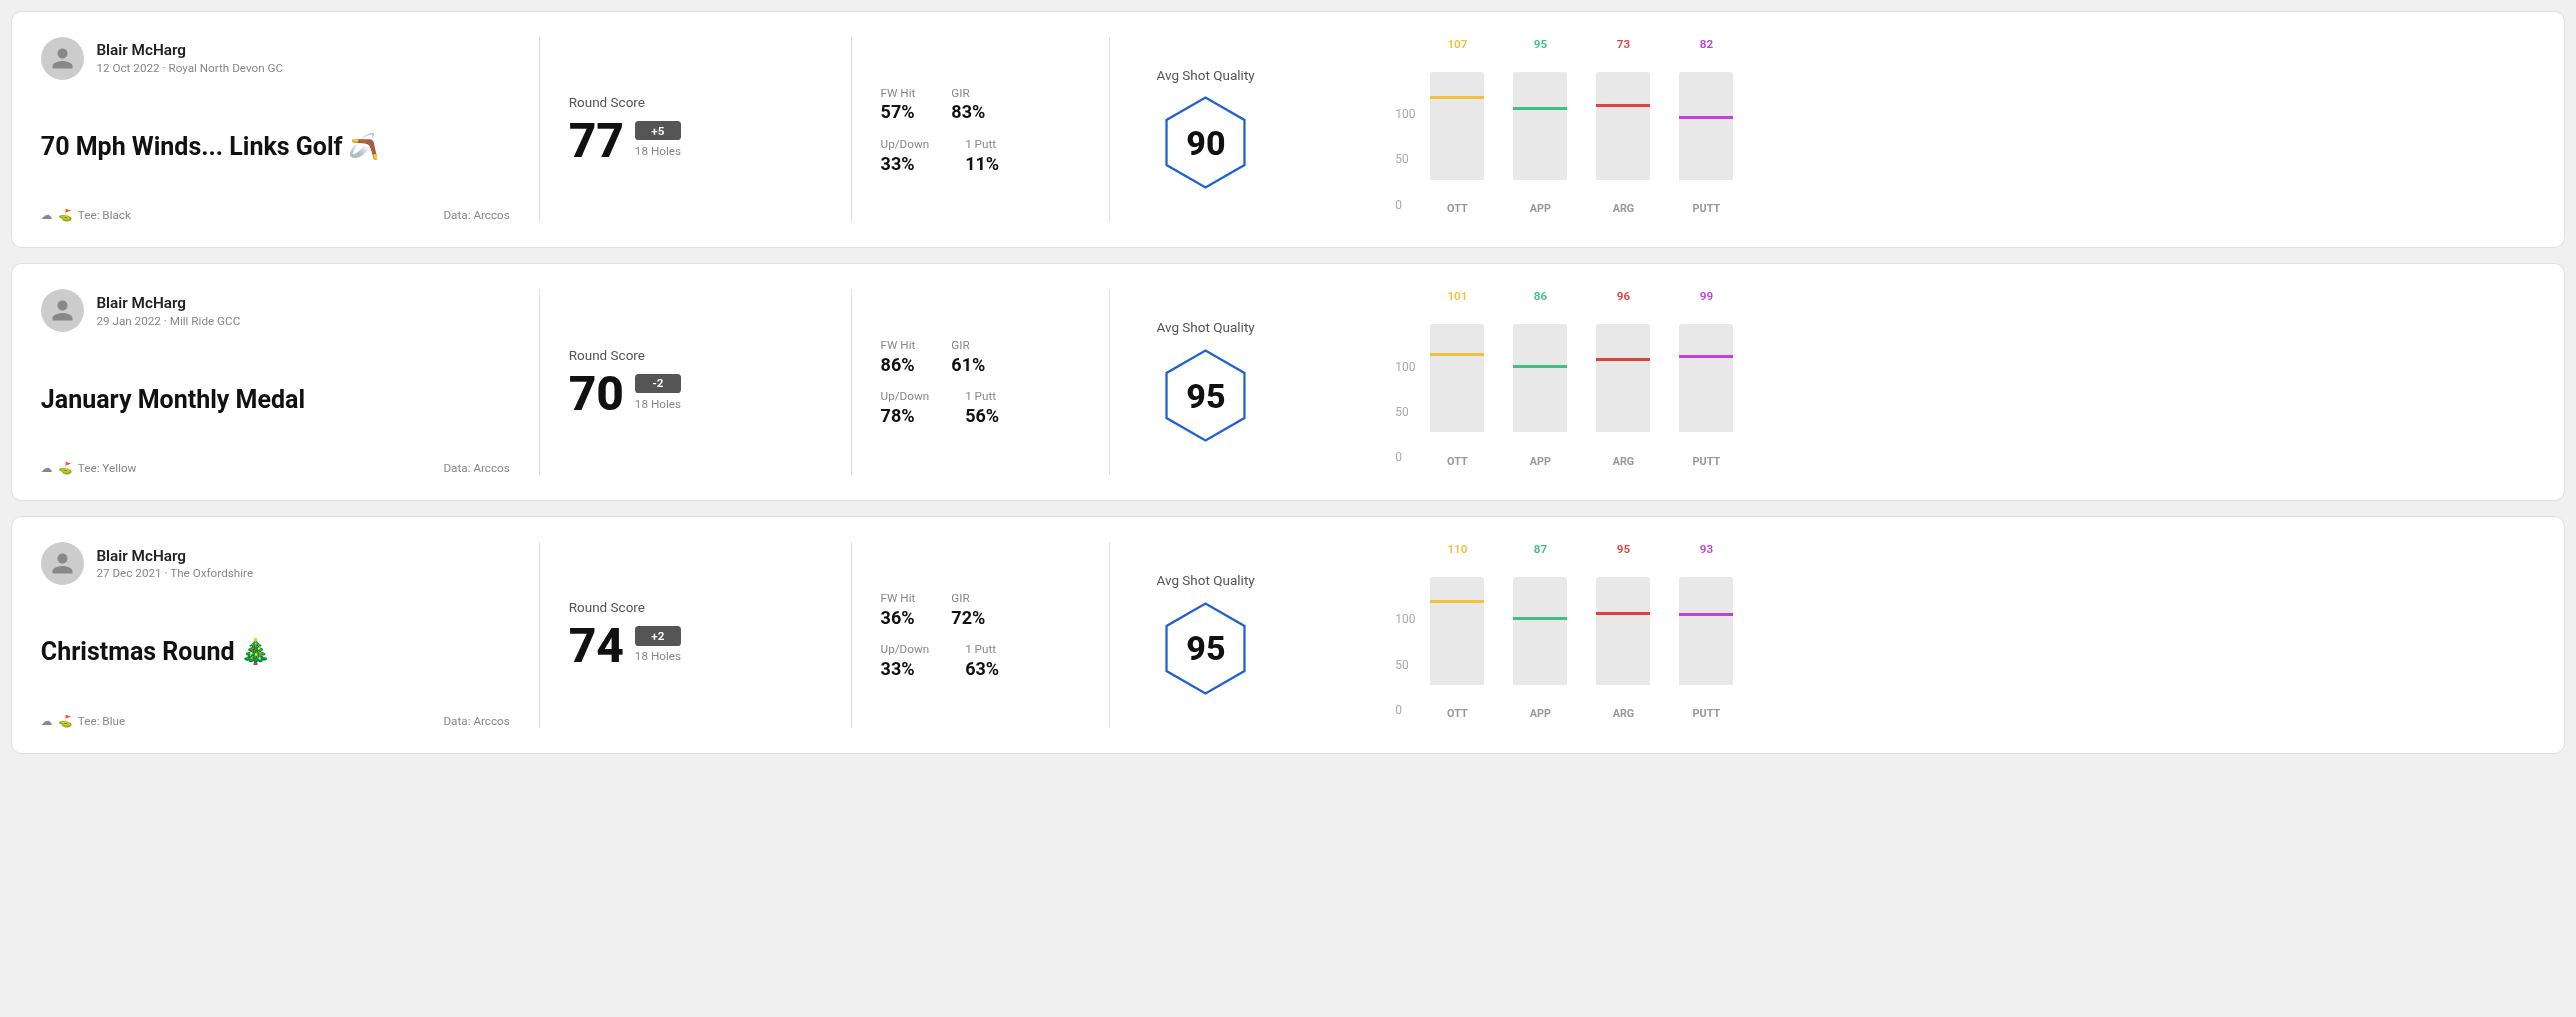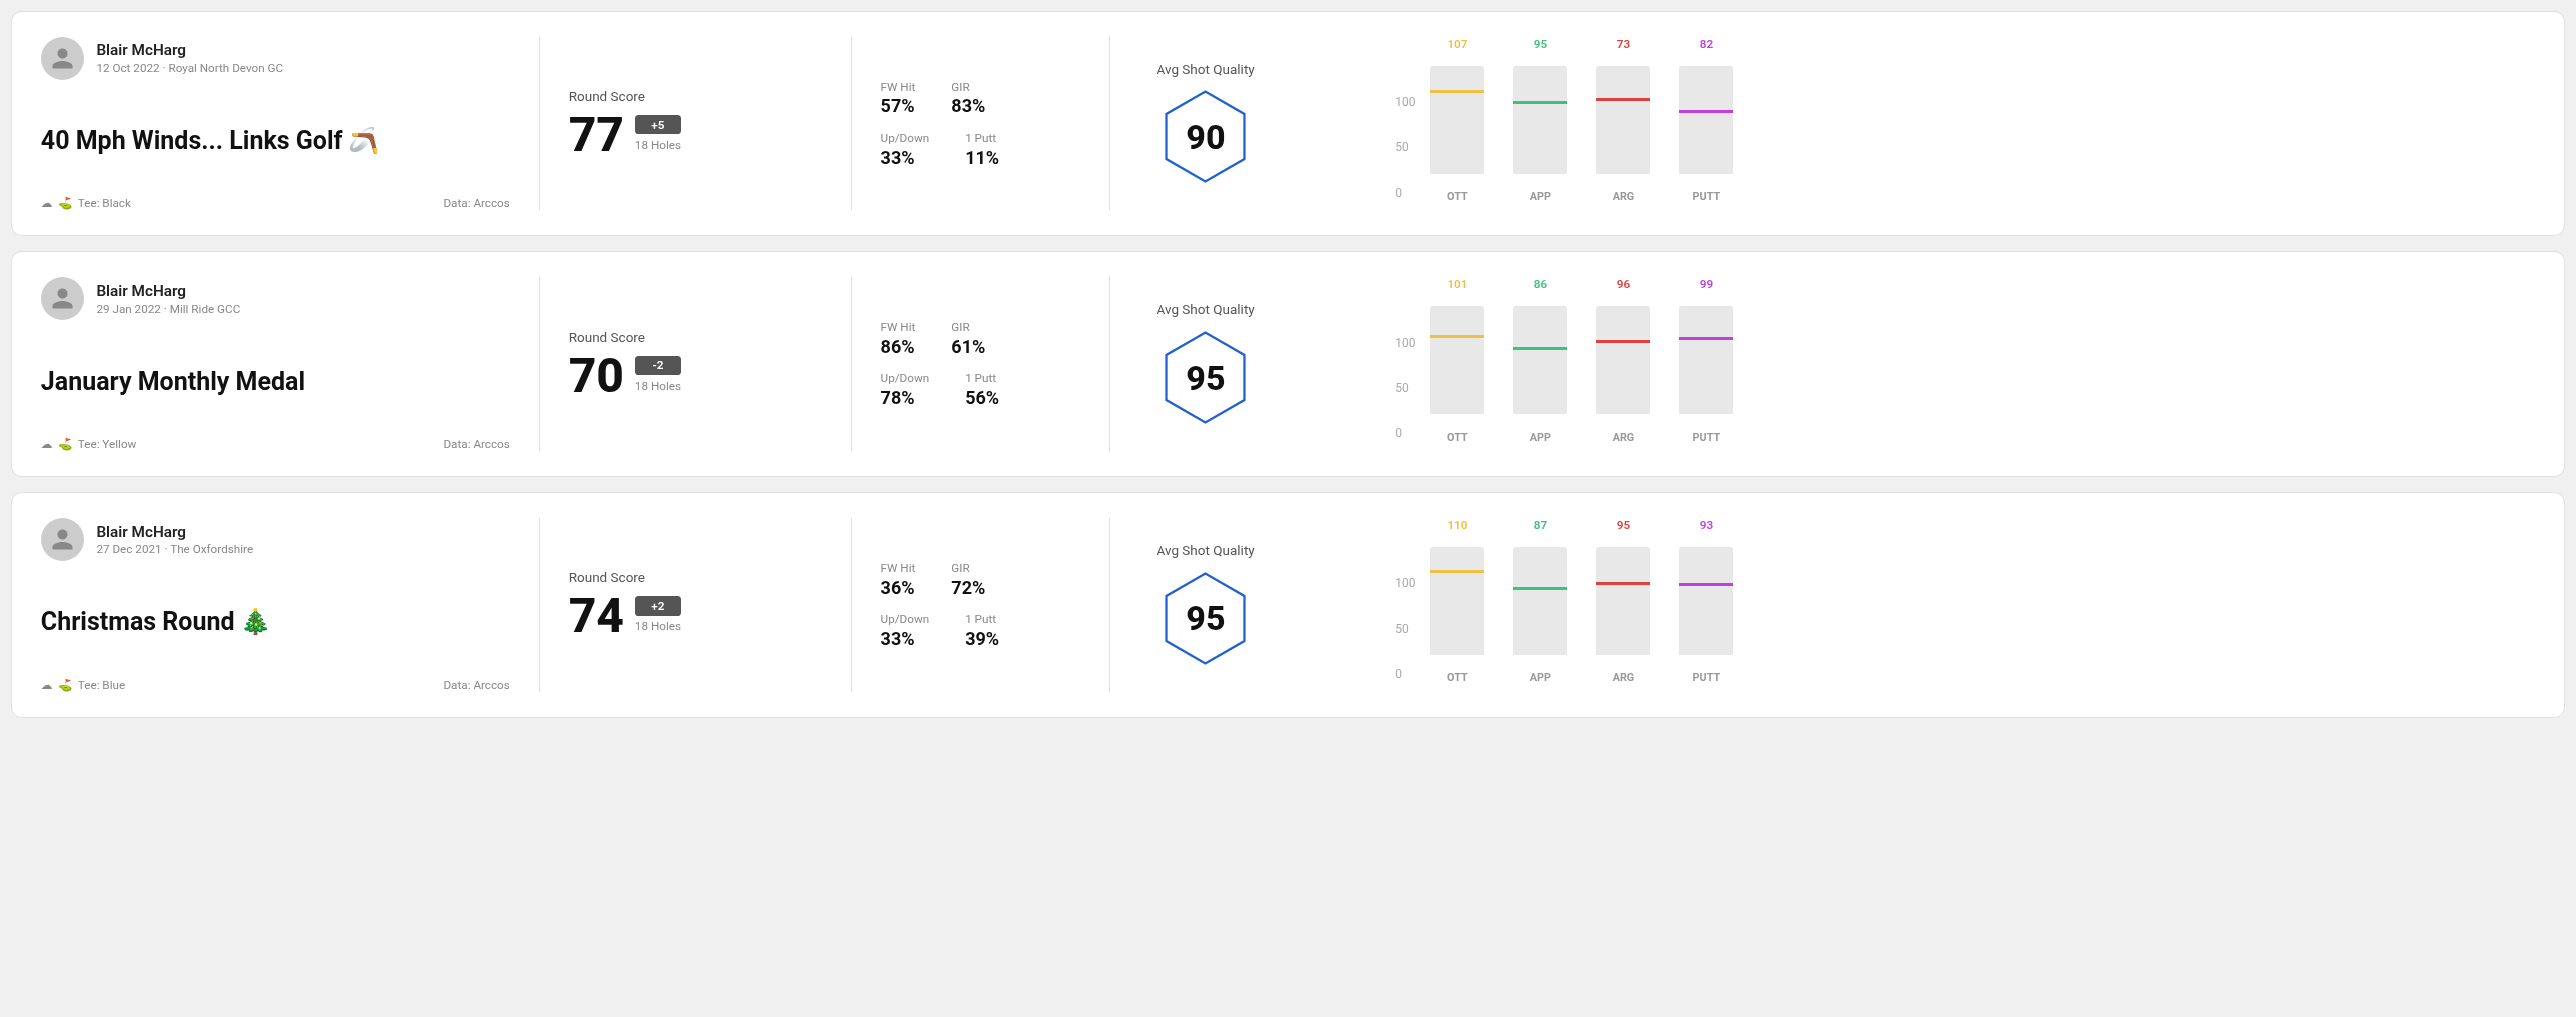--- a/index.html
+++ b/index.html
@@ -182,21 +182,21 @@
     .bar-chart {
       display: flex;
       gap: 29px;
       align-items: flex-end;
       width: 100%;
     }
     .bar-group {
       display: flex;
       flex-direction: column;
       align-items: center;
-      gap: 13px;
+      gap: 19px;
       position: relative;
     }
     .bar-value {
       font-size: 11.7px;
       font-weight: 600;
       color: #333;
       margin-bottom: 1.8px;
     }
     .bar-wrapper {
       width: 54px;
@@ -245,21 +245,21 @@
           <div class="avatar">
             <svg viewBox="0 0 24 24" xmlns="http://www.w3.org/2000/svg">
               <path d="M12 12c2.7 0 4.8-2.1 4.8-4.8S14.7 2.4 12 2.4 7.2 4.5 7.2 7.2 9.3 12 12 12zm0 2.4c-3.2 0-9.6 1.6-9.6 4.8v2.4h19.2v-2.4c0-3.2-6.4-4.8-9.6-4.8z"></path>
             </svg>
           </div>
           <div>
             <div class="user-name">Blair McHarg</div>
             <div class="user-date">12 Oct 2022 · Royal North Devon GC</div>
           </div>
         </div>
-        <div class="round-title">40 Mph Winds... Links Golf 🪃</div>
+        <div class="round-title">70 Mph Winds... Links Golf 🪃</div>
         <div class="tee-info">
           <div class="tee-left">
             <span>☁</span>
             <span>⛳</span>
             <span>Tee: Black</span>
           </div>
           <div>Data: Arccos</div>
         </div>
       </div>
       <div class="divider-v"></div>
@@ -503,21 +503,21 @@
             <div class="stat-item-value">72%</div>
           </div>
         </div>
         <div class="stat-row">
           <div class="stat-item">
             <div class="stat-item-label">Up/Down</div>
             <div class="stat-item-value">33%</div>
           </div>
           <div class="stat-item">
             <div class="stat-item-label">1 Putt</div>
-            <div class="stat-item-value">39%</div>
+            <div class="stat-item-value">63%</div>
           </div>
         </div>
       </div>
       <div class="divider-v"></div>
       <div class="quality-section">
         <div class="quality-label">Avg Shot Quality</div>
         <div class="hex-container">
           <svg viewBox="0 0 110 110" width="99" height="99">
             <path d="M98.30,30.00 L98.30,80.00 L55.00,105.00 L11.70,80.00 L11.70,30.00 L55.00,5.00 Z" fill="none" stroke="#2060d0" stroke-width="2.5"></path>
           </svg>

